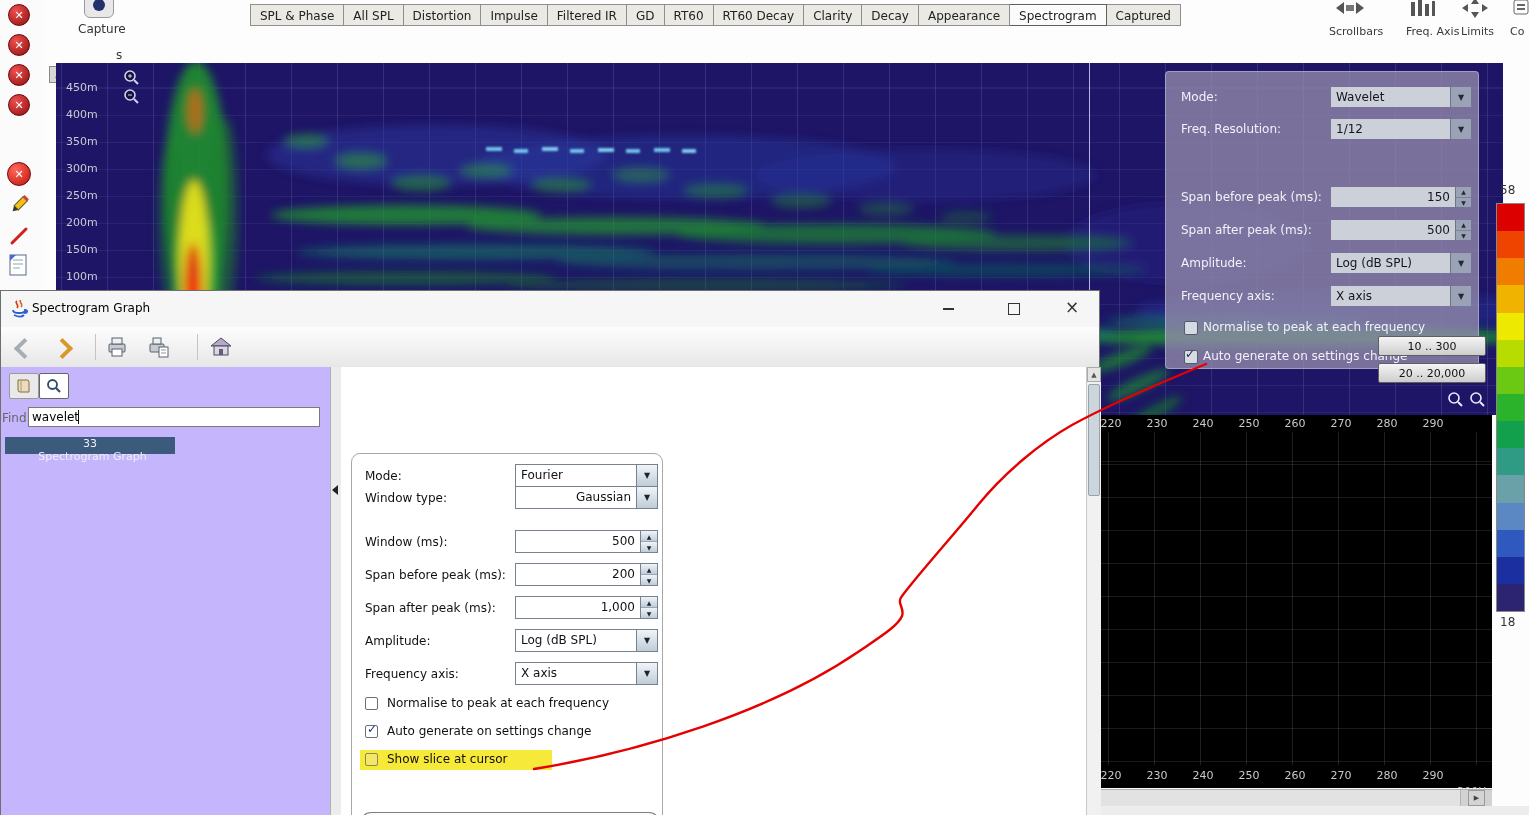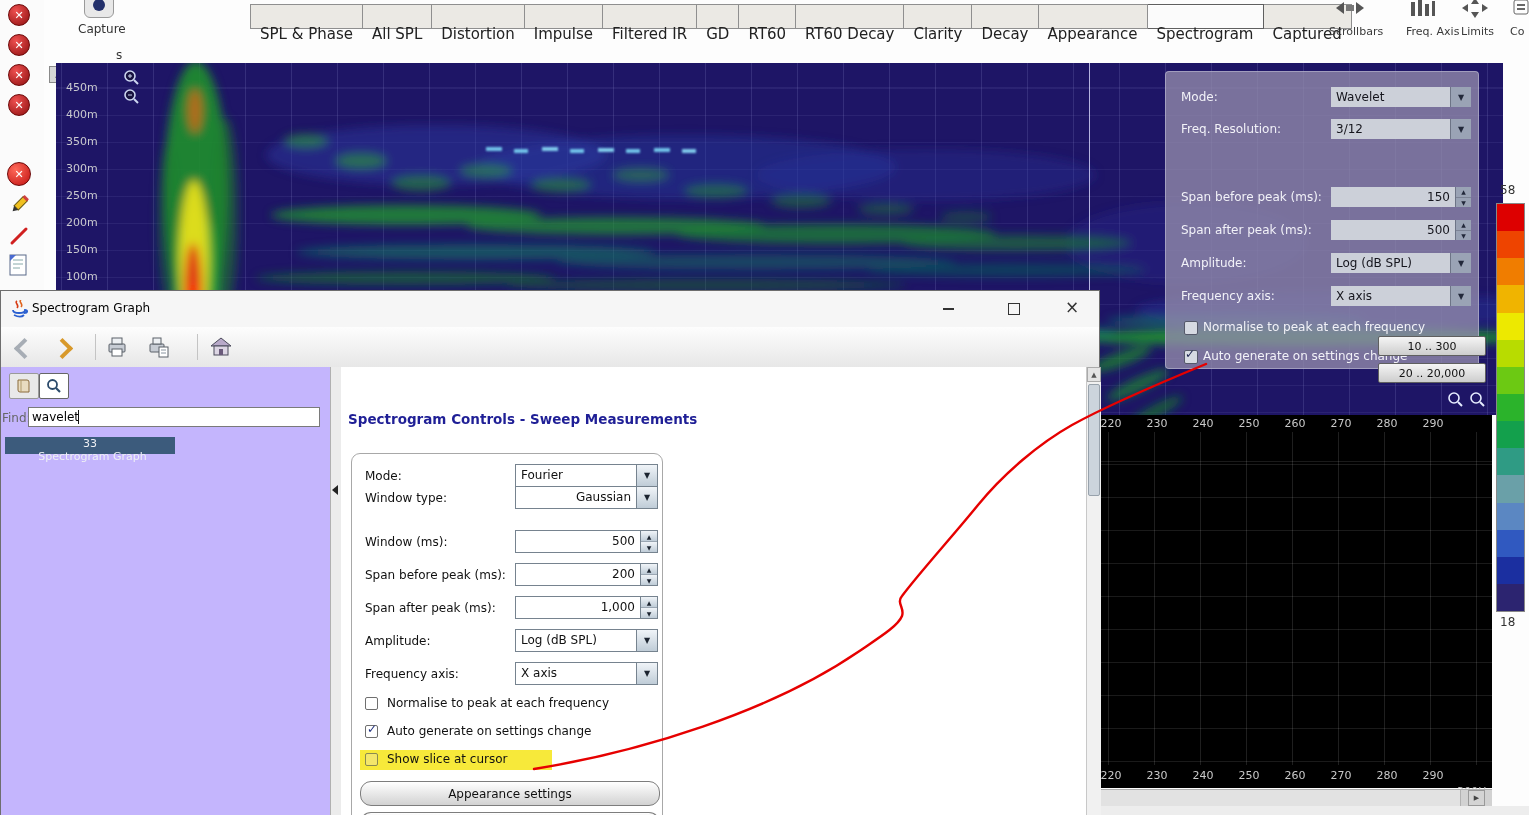--- a/index.html
+++ b/index.html
@@ -3,21 +3,21 @@
 <meta charset="utf-8">
 <style>
   html,body{margin:0;padding:0;background:#888;}
   #root{position:relative;width:1529px;height:815px;background:#fdfdfd;overflow:hidden;
         font-family:"DejaVu Sans","Liberation Sans",sans-serif;-webkit-font-smoothing:antialiased;}
   .a{position:absolute;}
   .t11{font-size:12px;} .t12{font-size:12px;}
 
   
   .tabbar{left:250px;top:4px;height:22px;display:flex;}
-  .tab{padding:20px 9px 3px;font-size:15px;color:#222;background:#ebe9e4;border:1px solid #8f8f8f;border-left:none;white-space:nowrap;cursor:default;}
+  .tab{padding:4px 9px 3px;font-size:12px;color:#222;background:#ebe9e4;border:1px solid #8f8f8f;border-left:none;white-space:nowrap;cursor:default;}
   .tab:first-child{border-left:1px solid #8f8f8f;}
   .tab.sel{background:#fbfbfb;border-color:#5f5f5f;box-shadow:inset 0 1px 0 #fff;}
   .tool-label{font-size:11px;color:#3a3a3a;}
 
   
   .xbtn{width:20px;height:20px;border-radius:50%;background:radial-gradient(circle at 35% 30%,#ef5050,#8d0f0f);border:1px solid #6d0808;color:#fff;font-size:11px;font-weight:bold;display:flex;align-items:center;justify-content:center;}
   .xbtn.big{width:22px;height:22px;background:radial-gradient(circle at 35% 30%,#ff6a5a,#c01010);}
 
   
   .spect-pane{left:56px;top:63px;width:1447px;height:352px;background-color:#1e1566;overflow:hidden;
@@ -313,21 +313,21 @@
   <div class="a t11" style="left:1500px;top:615px;color:#333;">18</div>
 
   <div class="a ovpanel">
     <div class="ovlabel" style="top:15px;">Mode:</div>
     <div class="ovfield odd" style="top:15px;">
       <span class="v">Wavelet</span>
         <span class="ar">▼</span>
     </div>
     <div class="ovlabel" style="top:47px;">Freq. Resolution:</div>
     <div class="ovfield odd" style="top:47px;">
-      <span class="v">3/12</span>
+      <span class="v">1/12</span>
         <span class="ar">▼</span>
     </div>
     <div class="ovlabel" style="top:115px;">Span before peak (ms):</div>
     <div class="ovfield ospin" style="top:115px;">
       <span class="v">150</span>
         <span class="btns">
           <span>▲</span>
           <span>▼</span>
         </span>
     </div>
@@ -424,21 +424,20 @@
           <span>33</span>
           <span style="margin-left:5px;">Spectrogram Graph</span>
         </div>
       </div>
 
       <div class="a" style="left:330px;top:0;width:10px;height:449px;background:#ececec;">
         <div style="position:absolute;left:1px;top:118px;width:0;height:0;border-top:5px solid transparent;border-bottom:5px solid transparent;border-right:6px solid #222;"></div>
       </div>
 
       <div class="a" style="left:340px;top:0;width:745px;height:449px;background:#fff;overflow:hidden;">
-        <div class="a heading" style="left:7px;top:44px;">Spectrogram Controls - Sweep Measurements</div>
         <div class="groupbox">
 
           <div class="grow" style="top:10px;">
             <span class="glabel">Mode:</span>
             <div class="gfield dd">
                 <span class="v">Fourier</span>
                 <span class="ar">▼</span>
               </div>
           </div>
 
@@ -500,21 +499,20 @@
           </div>
 
           <div class="cb" style="left:13px;top:243px;"></div>
           <div class="cblabel" style="left:35px;top:242px;">Normalise to peak at each frequency</div>
           <div class="cb on" style="left:13px;top:271px;"></div>
           <div class="cblabel" style="left:35px;top:270px;">Auto generate on settings change</div>
           <div class="a" style="left:8px;top:296px;width:192px;height:20px;background:#f7e93a;"></div>
           <div class="cb" style="left:13px;top:299px;background:#f3e66a;border-color:#8a8a50;"></div>
           <div class="cblabel" style="left:35px;top:298px;">Show slice at cursor</div>
 
-          <div class="jbtn" style="left:8px;top:327px;width:298px;height:23px;">Appearance settings</div>
           <div class="jbtn" style="left:8px;top:358px;width:298px;height:14px;border-radius:11px 11px 0 0;border-bottom:none;"></div>
         </div>
       </div>
 
       <div class="sbar" style="top:0;">
         <div style="position:absolute;left:0;top:0;width:14px;height:15px;background:#e4e4e4;border:1px solid #aaa;box-sizing:border-box;display:flex;align-items:center;justify-content:center;font-size:7px;color:#555;">▲</div>
         <div style="position:absolute;left:1px;top:17px;width:12px;height:112px;background:#ccd4dc;border:1px solid #98a2ac;border-radius:2px;box-sizing:border-box;"></div>
       </div>
     </div>
   </div>

